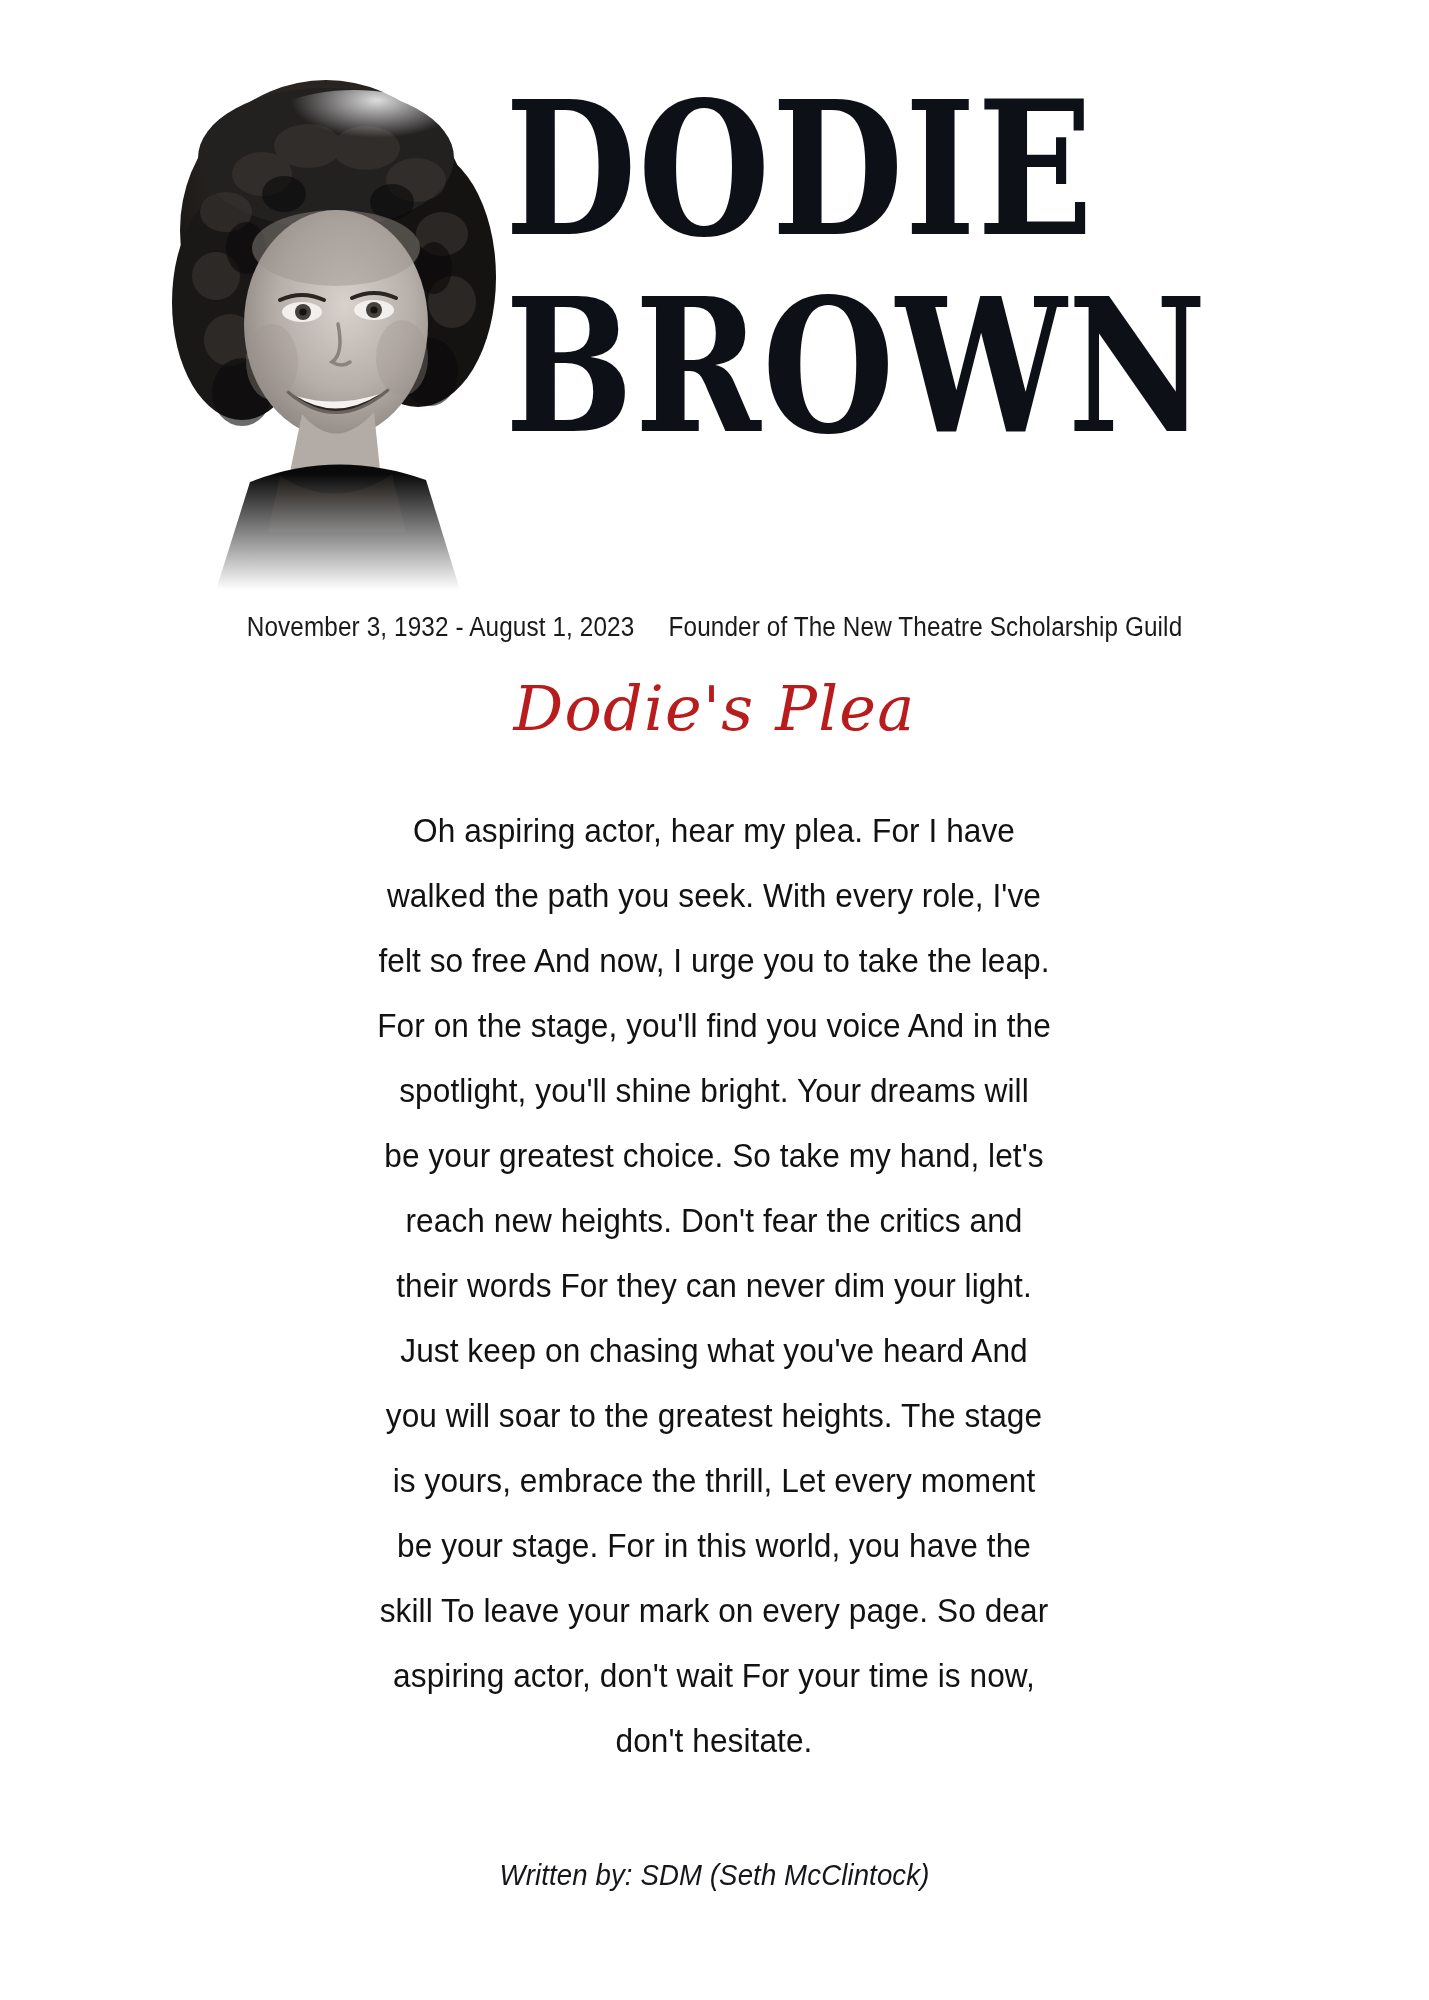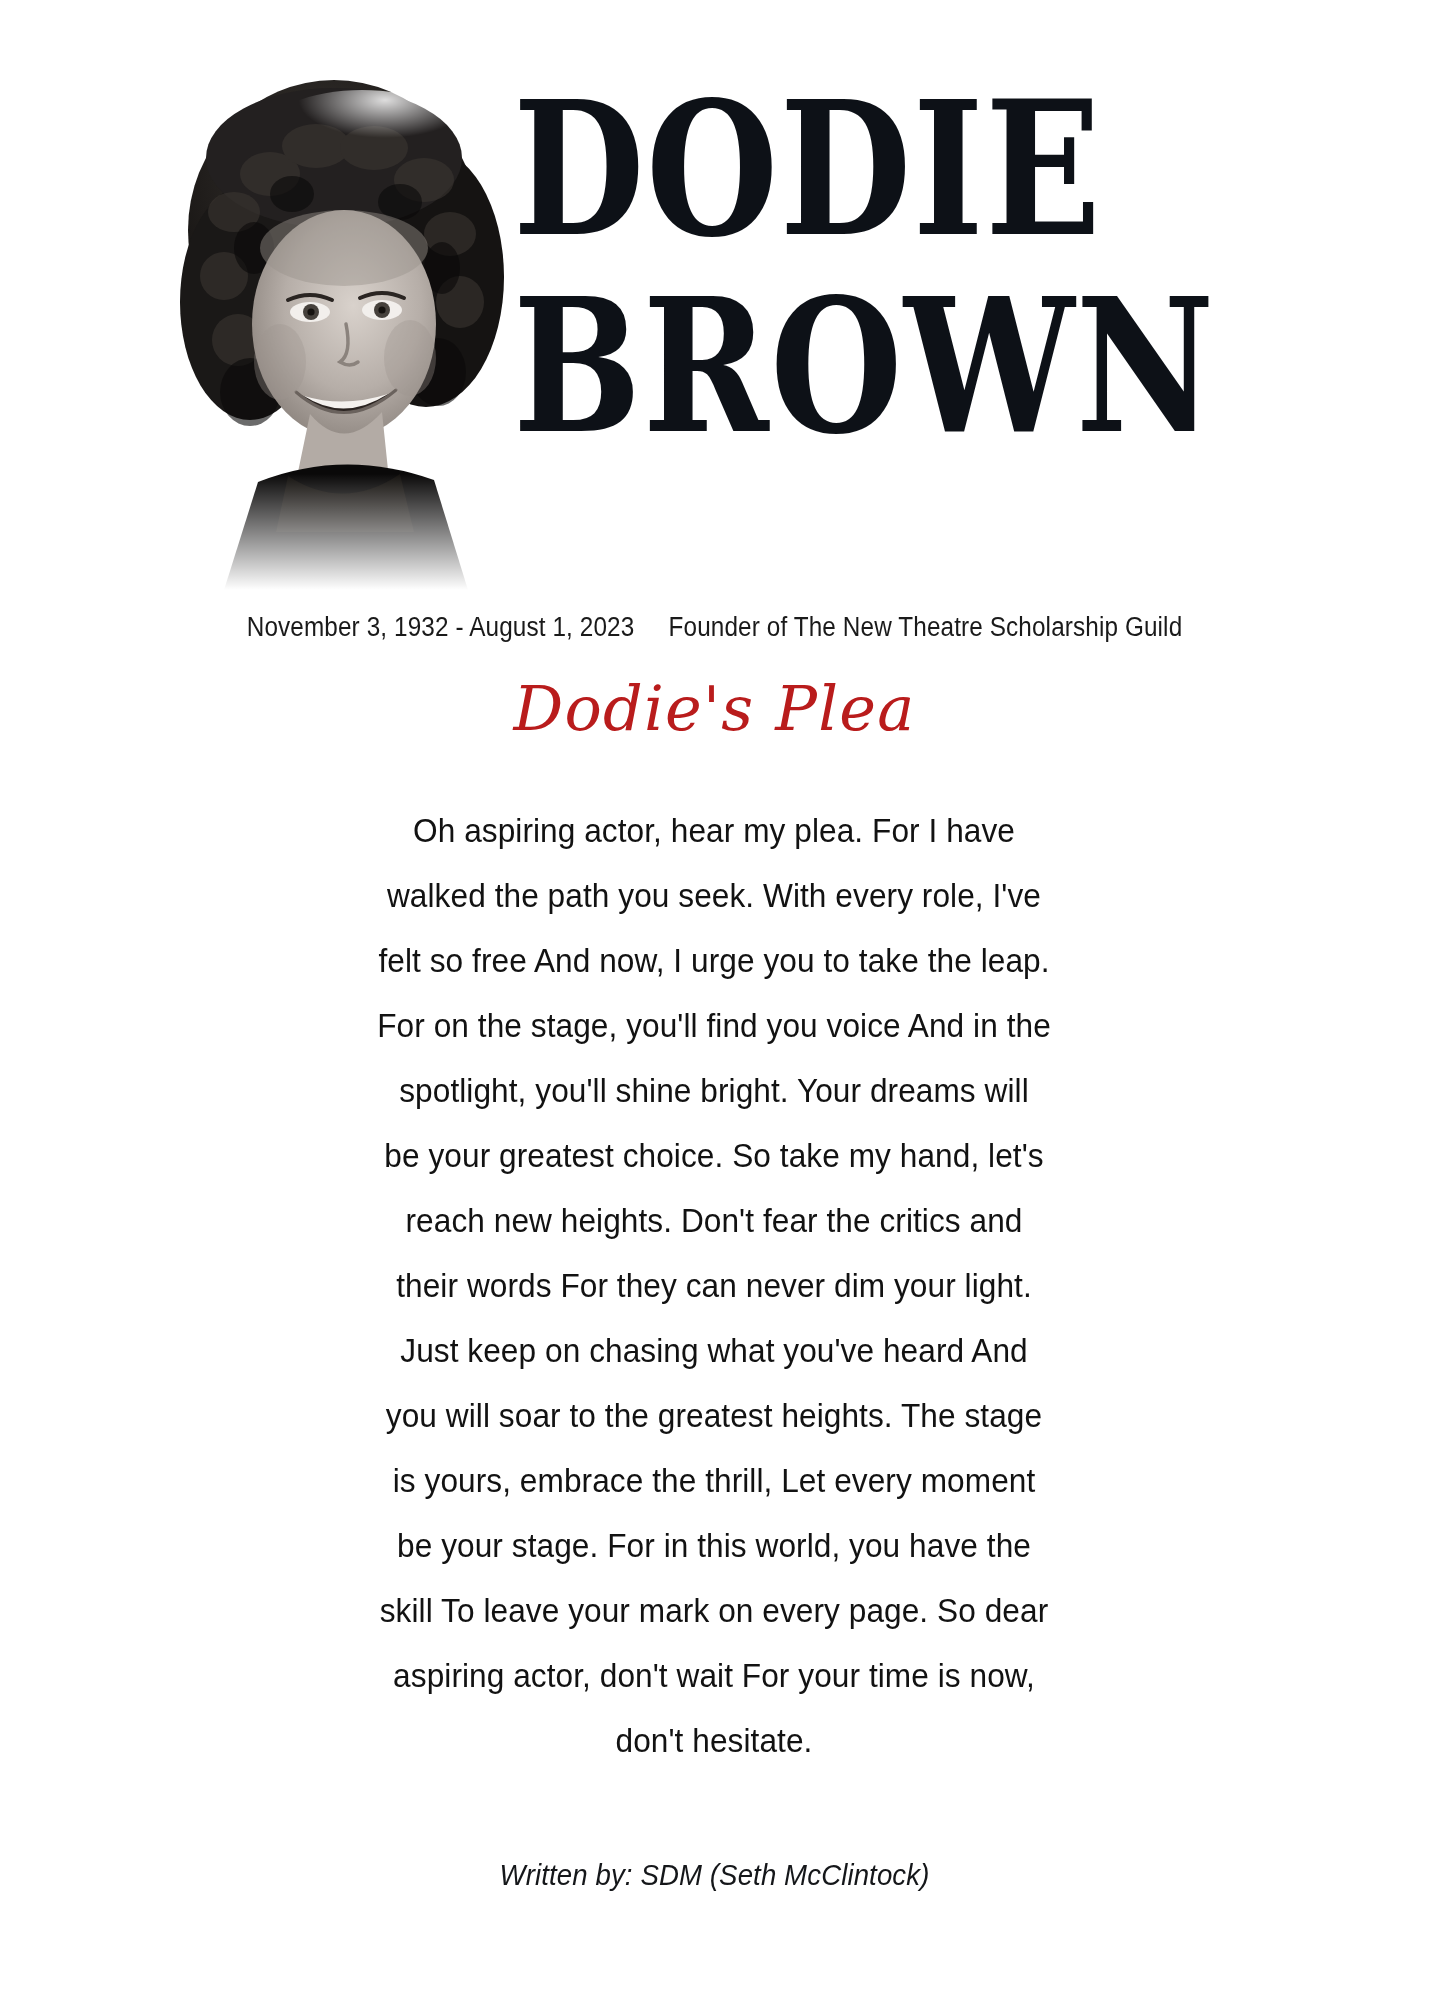--- a/index.html
+++ b/index.html
@@ -19,21 +19,21 @@
   .page {
     position: relative;
     width: 1429px;
     height: 2000px;
     background: #ffffff;
   }
 
   
   .masthead {
     position: absolute;
-    left: 8px;
+    left: 0;
     top: 0;
     width: 1305px;
     height: 600px;
   }
 
   .portrait {
     position: absolute;
     left: 130px;
     top: 62px;
     width: 370px;

